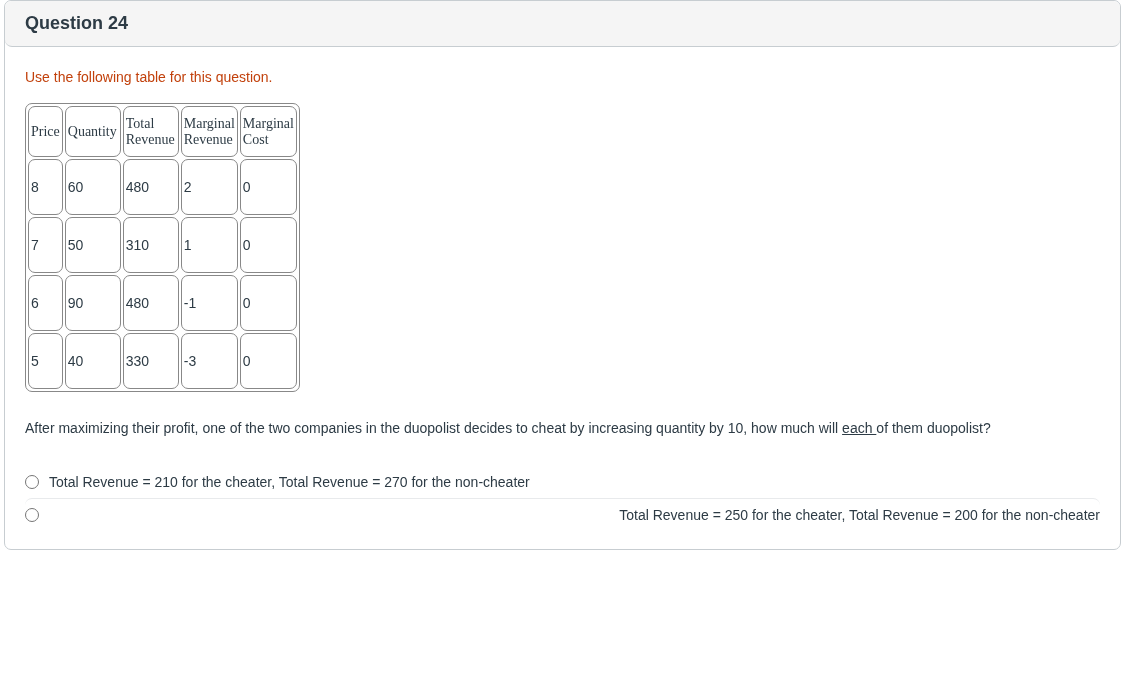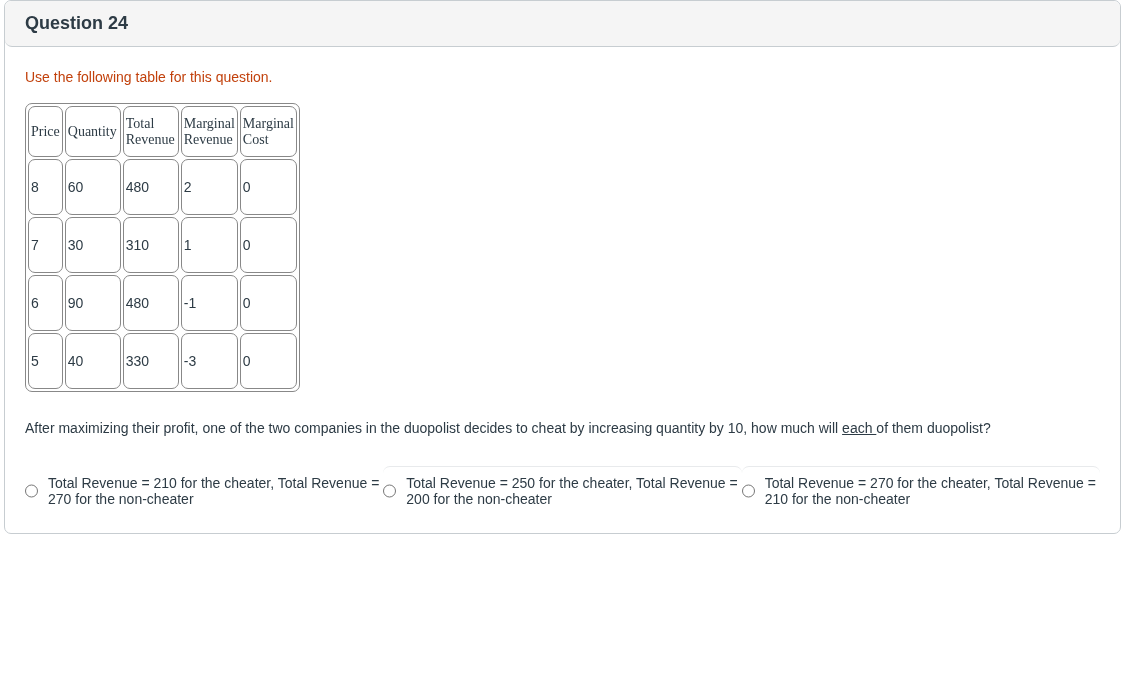--- a/index.html
+++ b/index.html
@@ -63,31 +63,32 @@
   .post-text {
     margin: 0 0 30px 0;
     font-size: 14px;
     color: #2d3b45;
   }
   .post-text .each {
     text-decoration: underline;
   }
   .options {
     display: flex;
-    flex-direction: row;
+    flex-direction: column;
   }
   .option-row {
     display: flex;
     align-items: center;
     padding: 8px 0;
     border-bottom: none;
     position: relative;
   }
   .option-row + .option-row {
     border-top: 1px solid #e8eaec;
+    justify-content: space-between;
   }
   .option-row input[type="radio"] {
     margin: 0 10px 0 0;
     width: 14px;
     height: 14px;
   }
   .option-row label {
     font-size: 14px;
     color: #2d3b45;
     cursor: pointer;
@@ -114,21 +115,21 @@
       </tr>
       <tr>
         <td>8</td>
         <td>60</td>
         <td>480</td>
         <td>2</td>
         <td>0</td>
       </tr>
       <tr>
         <td>7</td>
-        <td>30</td>
+        <td>50</td>
         <td>310</td>
         <td>1</td>
         <td>0</td>
       </tr>
       <tr>
         <td>6</td>
         <td>90</td>
         <td>480</td>
         <td>-1</td>
         <td>0</td>
@@ -149,19 +150,15 @@
 
     <div class="options">
       <div class="option-row">
         <input type="radio" name="q24" id="opt0" style="">
         <label for="opt0">Total Revenue = 210 for the cheater, Total Revenue = 270 for the non-cheater</label>
       </div>
       <div class="option-row">
         <input type="radio" name="q24" id="opt1" style="">
         <label for="opt1">Total Revenue = 250 for the cheater, Total Revenue = 200 for the non-cheater</label>
       </div>
-      <div class="option-row">
-        <input type="radio" name="q24" id="opt3" style="">
-        <label for="opt3">Total Revenue = 270 for the cheater, Total Revenue = 210 for the non-cheater</label>
-      </div>
     </div>
   </div>
 </div>
 
 </body></html>

